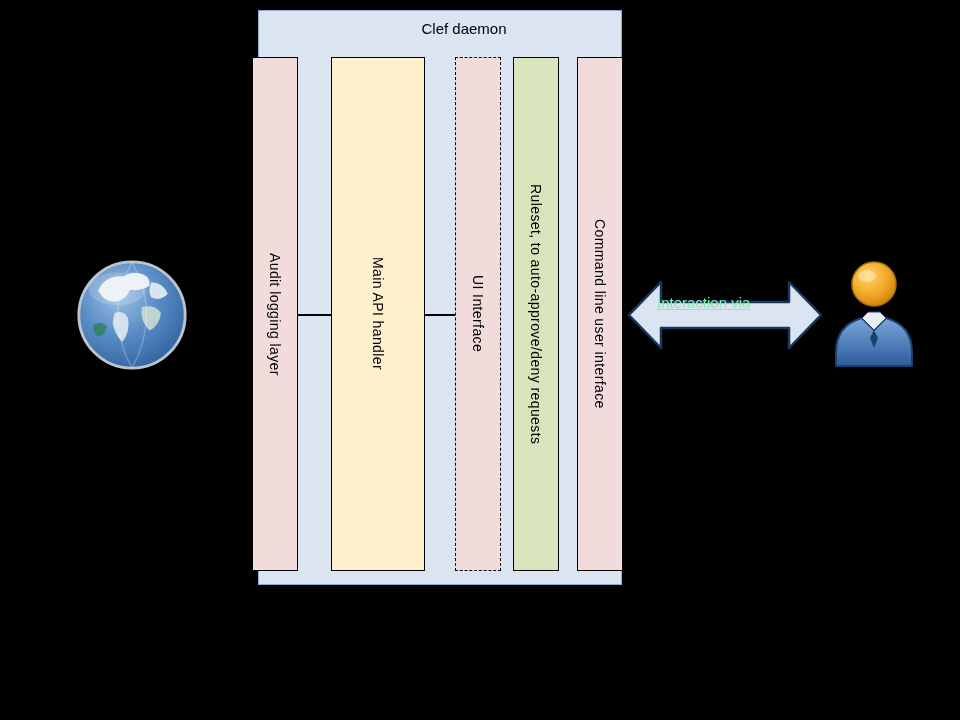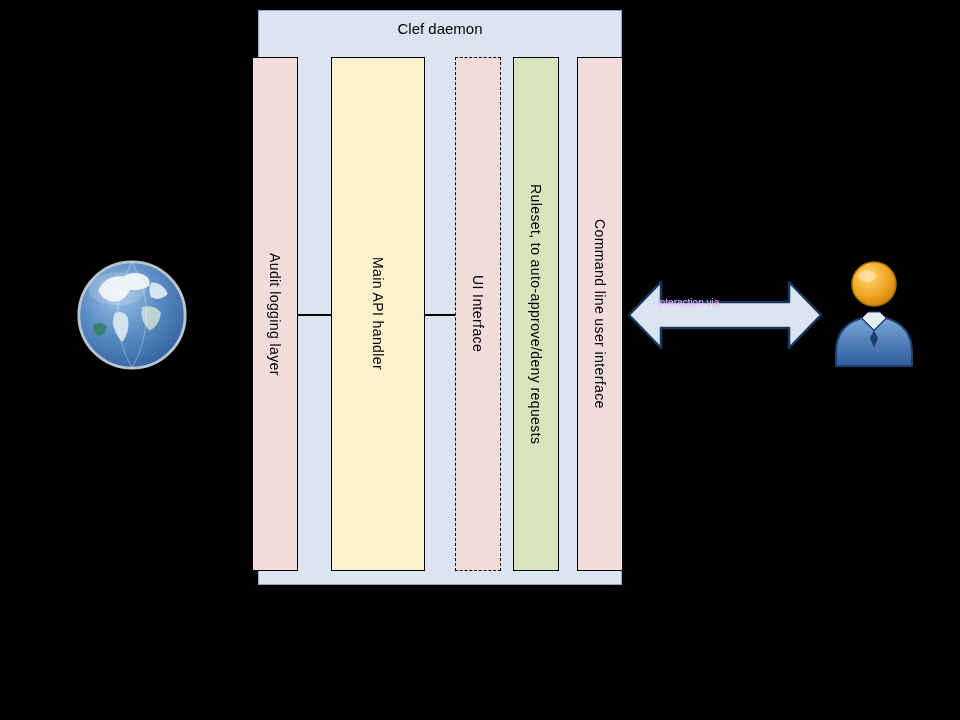--- a/index.html
+++ b/index.html
@@ -7,21 +7,21 @@
     position:relative; width:960px; height:720px; background:#000;
     overflow:hidden; font-family:"Liberation Sans", sans-serif; color:#000;
   }
   
   .daemon-box {
     position:absolute; left:258px; top:10px; width:364px; height:575px;
     background:#dbe5f1; border:1px solid #8ea9c9; box-sizing:border-box;
   }
   .daemon-title {
     position:absolute; left:258px; top:20px; width:364px; text-align:center;
-    font-size:15px; color:#000;
+    font-size:15px; color:#000;padding-left:24px;
   }
   
   .col {
     position:absolute; top:57px; height:514px; box-sizing:border-box;
     border:1px solid #000; display:flex; align-items:center; justify-content:center;
   }
   .col-label {
     writing-mode:vertical-rl; text-orientation:mixed; white-space:nowrap;
     font-size:14px; color:#000; letter-spacing:0.4px;
   }
@@ -35,21 +35,21 @@
   .conn-audit-api { left:298px; width:33px; }
   .conn-api-ui    { left:425px; width:30px; }
   .globe-tick { position:absolute; left:147px; top:305px; width:2px; height:27px; background:#111; }
   
   .globe  { position:absolute; left:74px;  top:257px; width:116px; height:116px; }
   .person { position:absolute; left:828px; top:250px; width:92px;  height:120px; }
   
   .arrow-wrap { position:absolute; left:627px; top:279px; width:196px; height:72px; }
   .arrow-label {
     position:absolute; left:657px; top:292px; width:160px;
-    font-size:10px; line-height:22px; color:#f0abfc;
+    font-size:15px; line-height:22px; color:#86efac;text-decoration:underline;
   }
   .arrow-label span { display:block; }
 </style>
 </head>
 <body>
 
 <div class="stage">
 
   <div class="daemon-box"></div>
   <div class="daemon-title">Clef daemon</div>

